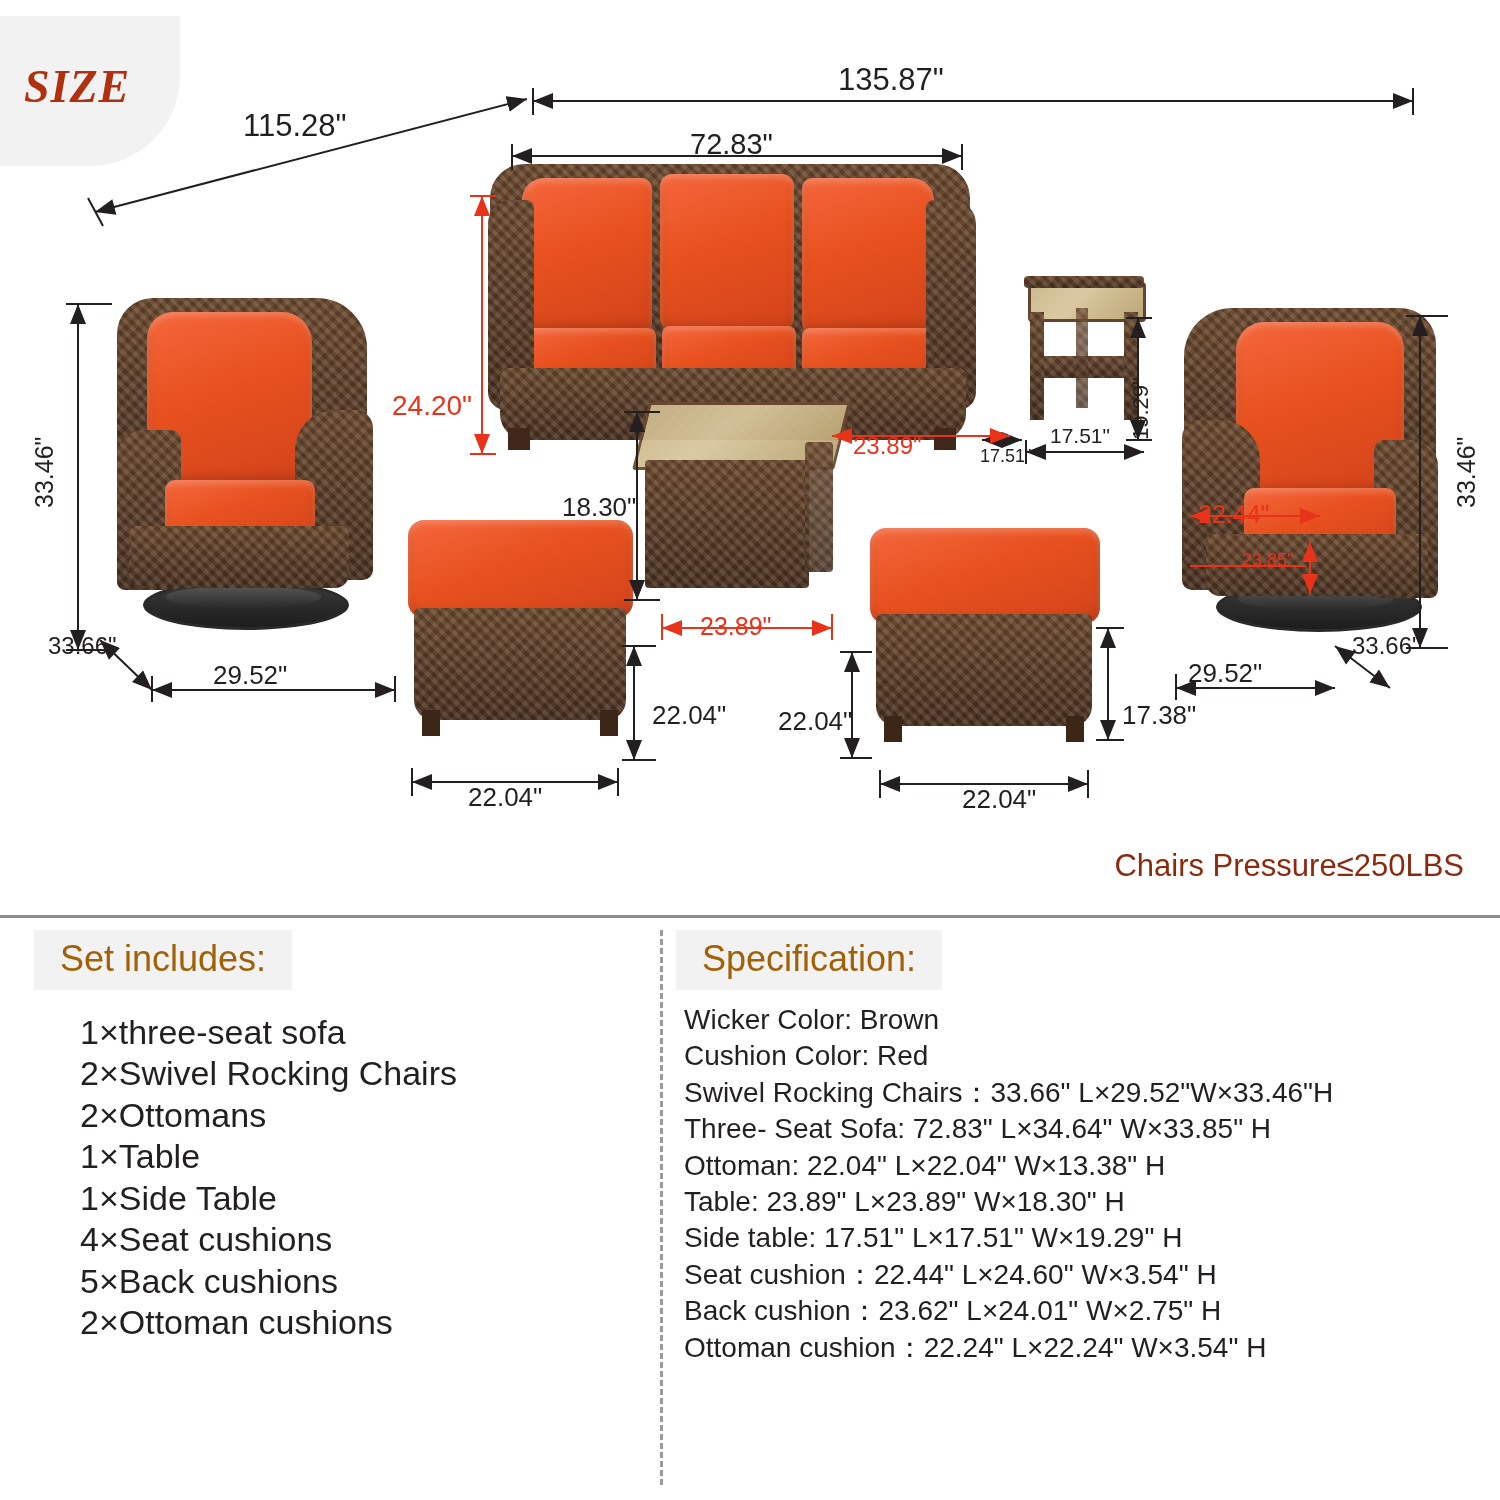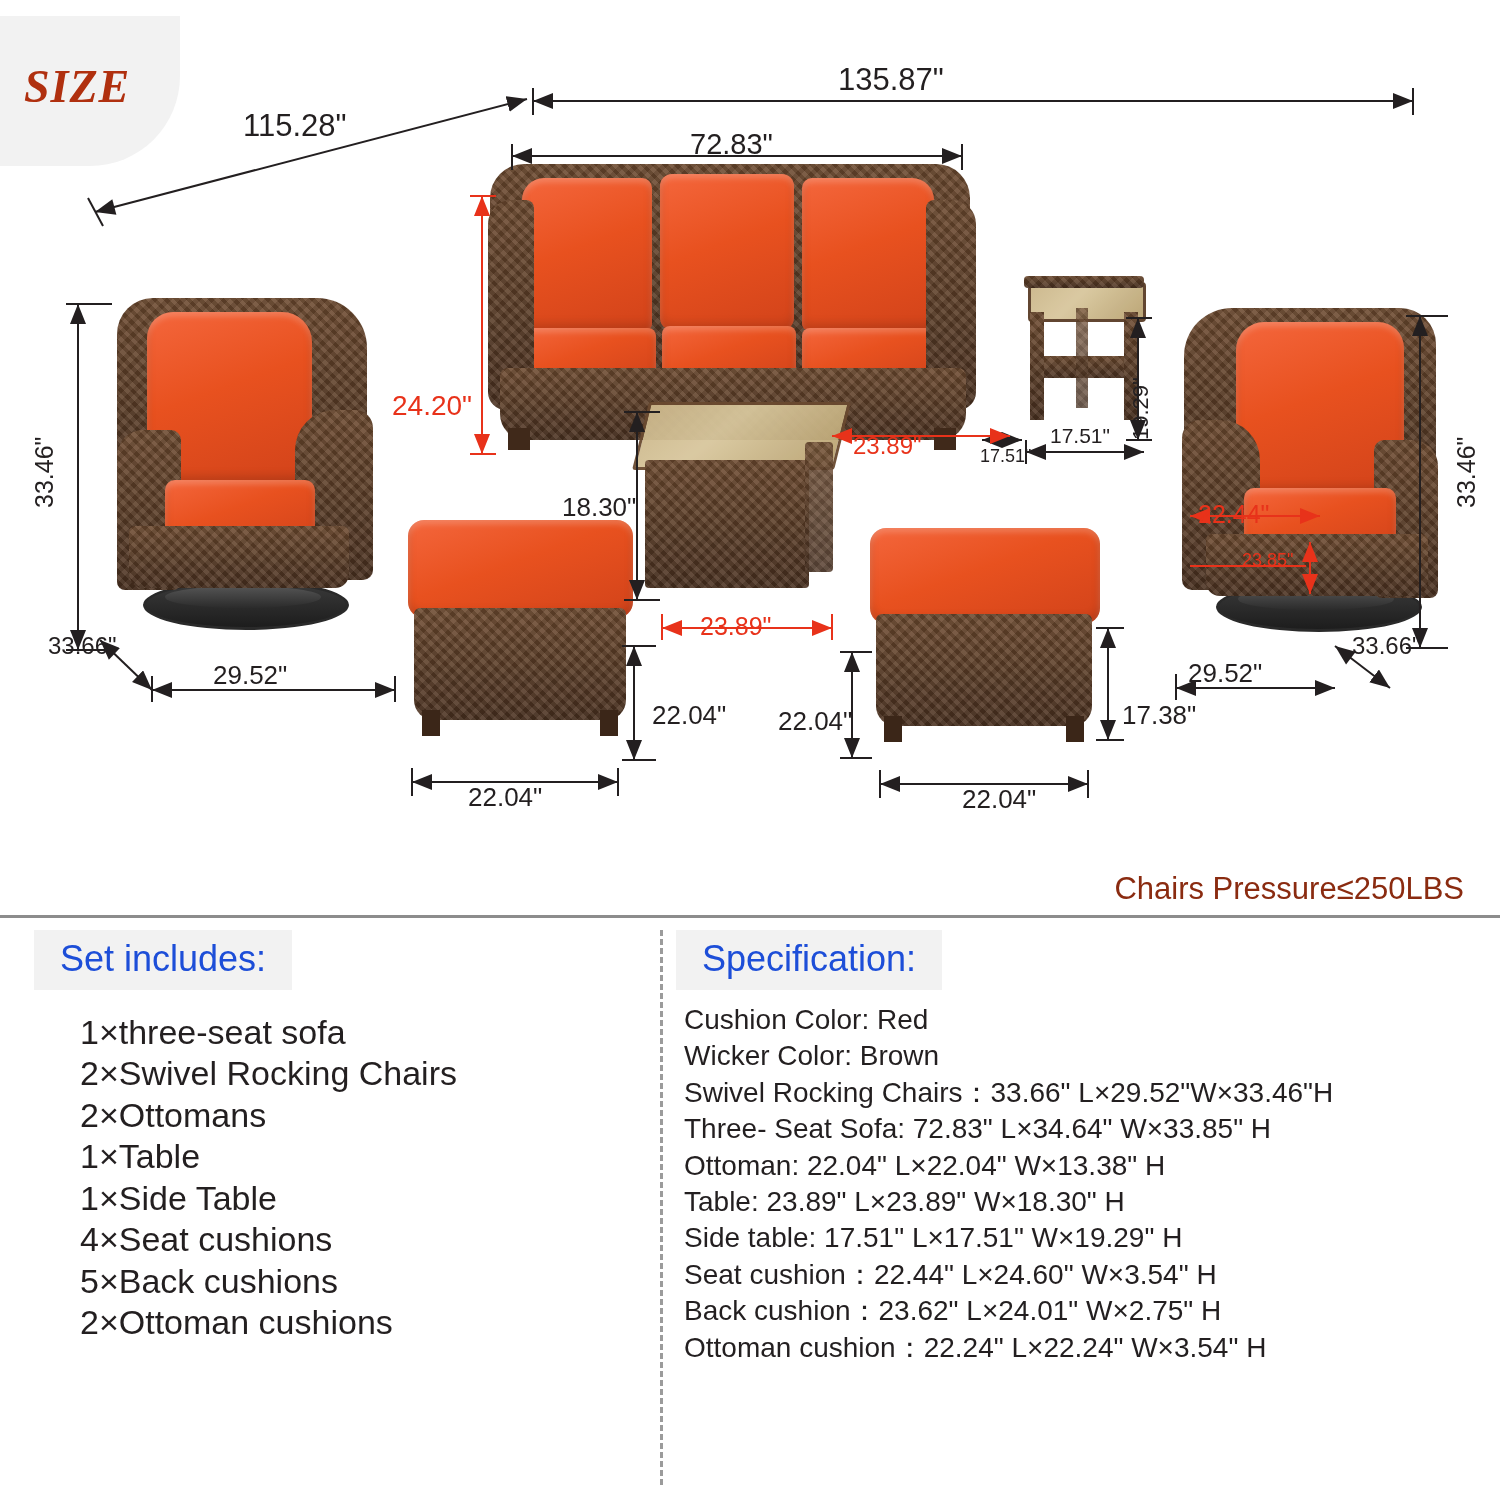--- a/index.html
+++ b/index.html
@@ -25,21 +25,21 @@
     font-size:46px;color:#b0300f;
     letter-spacing:1px;
   }
   .dimLbl{position:absolute;font-size:25px;color:#231f20;white-space:nowrap;}
   .dimLbl.red{color:#e8321a;}
   .dimLbl.sm{font-size:21px;}
   .dimLbl.xs{font-size:18px;}
   .rot90{transform:rotate(-90deg);transform-origin:left top;}
   .pressure{
     position:absolute;right:36px;top:848px;
-    font-size:31px;color:#8a2b10;white-space:nowrap;margin-top:23px;
+    font-size:31px;color:#8a2b10;white-space:nowrap;
   }
   
   svg.overlay{position:absolute;left:0;top:0;width:1500px;height:915px;}
 
   
   .piece{position:absolute;}
   .wicker{
     background:
       repeating-linear-gradient(45deg, rgba(255,255,255,.07) 0 4px, rgba(0,0,0,.10) 4px 8px),
       repeating-linear-gradient(-45deg, rgba(255,255,255,.05) 0 5px, rgba(0,0,0,.09) 5px 10px),
@@ -54,21 +54,21 @@
     opacity:.95;
   }
   
   .divider{position:absolute;left:0;top:915px;width:1500px;height:3px;background:#8c8c8c;}
   .vdash{
     position:absolute;left:660px;top:930px;width:0;height:555px;
     border-left:3px dashed #9b9b9b;
   }
   .panelHead{
     position:absolute;background:#f2f2f2;
-    font-size:36px;color:#1d4ed8;
+    font-size:36px;color:#a16207;
     padding:8px 26px 10px 26px;
     white-space:nowrap;
     text-align:center;
   }
   .listCol{position:absolute;font-size:34px;line-height:1.22;color:#231f20;}
   .specCol{position:absolute;font-size:28px;line-height:1.30;color:#231f20;}
   .row{white-space:nowrap;}
 </style>
 </head>
 <body>
@@ -312,22 +312,22 @@
   <div class="row">2×Swivel Rocking Chairs</div>
   <div class="row">2×Ottomans</div>
   <div class="row">1×Table</div>
   <div class="row">1×Side Table</div>
   <div class="row">4×Seat cushions</div>
   <div class="row">5×Back cushions</div>
   <div class="row">2×Ottoman cushions</div>
 </div>
 
 <div class="specCol" style="left:684px;top:1002px;">
+  <div class="row">Wicker Color: Brown</div>
   <div class="row">Cushion Color: Red</div>
-  <div class="row">Wicker Color: Brown</div>
   <div class="row">Swivel Rocking Chairs：33.66" L×29.52"W×33.46"H</div>
   <div class="row">Three- Seat Sofa: 72.83" L×34.64" W×33.85" H</div>
   <div class="row">Ottoman: 22.04" L×22.04" W×13.38" H</div>
   <div class="row">Table: 23.89" L×23.89" W×18.30" H</div>
   <div class="row">Side table: 17.51" L×17.51" W×19.29" H</div>
   <div class="row">Seat cushion：22.44" L×24.60" W×3.54" H</div>
   <div class="row">Back cushion：23.62" L×24.01" W×2.75" H</div>
   <div class="row">Ottoman  cushion：22.24" L×22.24" W×3.54" H</div>
 </div>
 

